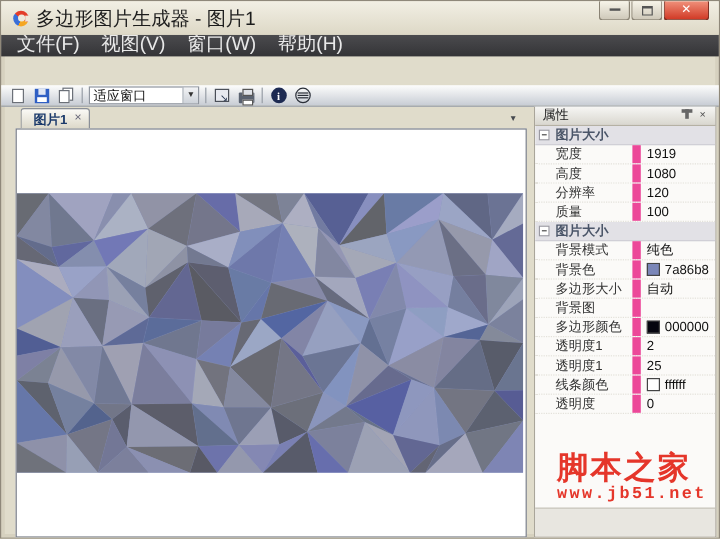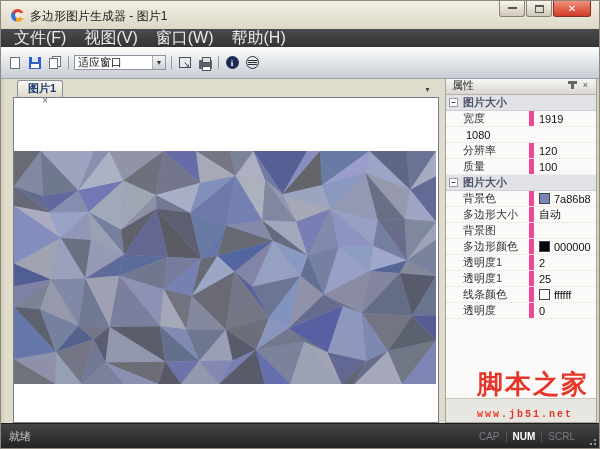--- a/index.html
+++ b/index.html
@@ -4,72 +4,72 @@
 <style>
   * { margin:0; padding:0; box-sizing:border-box; }
   html,body { width:600px; height:449px; background:#e8e4d4; font-family:"Liberation Sans","DejaVu Sans",sans-serif; overflow:hidden; }
   .window { width:600px; height:449px; border:1px solid #8f887a; background:#e0dccb; box-shadow:inset 0 0 0 3px #d6d1bf; position:relative; display:flex; flex-direction:column; }
 
   
   .titlebar { height:28px; background:linear-gradient(#f2efe4,#ddd8c6); display:flex; align-items:center; padding:0 10px; position:relative; }
   .app-icon { width:13px; height:13px; border-radius:50%; background:conic-gradient(#e33d2a 0 120deg,#f5a623 120deg 200deg,#3a6fd8 200deg 310deg,#e33d2a 310deg); position:relative; margin-right:6px; flex:0 0 auto; }
   .app-icon::after { content:""; position:absolute; left:3.5px; top:3.5px; width:6px; height:6px; border-radius:50%; background:#eee9db; }
   .app-icon::before { content:""; position:absolute; right:-1px; top:4px; width:4px; height:5px; background:#eee9db; }
-  .titlebar .title { font-size:12px; color:#1c1c1c; padding-top:2px; }
+  .titlebar .title { font-size:16px; color:#1c1c1c; padding-top:2px; }
   .win-controls { position:absolute; top:0; right:8px; display:flex; }
   .win-btn { width:26px; height:16px; border:1px solid #8a8374; border-top:none; border-radius:0 0 3px 3px; background:linear-gradient(#f7f4e9,#cfc9ba); margin-left:1px; display:flex; align-items:center; justify-content:center; font-size:9px; color:#444; cursor:pointer; }
   .win-btn.close { width:38px; background:linear-gradient(#f0907a,#d13a26); color:#fff; font-weight:bold; font-size:10px; border-color:#7e3024; }
   .glyph-min { width:9px; height:3px; border-bottom:2px solid #555; margin-bottom:3px; }
   .glyph-max { width:9px; height:8px; border:1px solid #555; border-top:2px solid #555; }
 
   
   .menubar { height:18px; background:linear-gradient(#4b4b4e,#343437); display:flex; align-items:center; padding-left:4px; }
   .menu-item { color:#e9e9e9; font-size:16px; padding:0 9px; line-height:18px; cursor:pointer; }
 
   
-  .toolbar { height:32px; background:linear-gradient(#fdfdfc,#c7ccd4); border-bottom:1px solid #9aa0a8; display:flex; align-items:center; padding:0 4px; }
+  .toolbar { height:18px; background:linear-gradient(#fdfdfc,#c7ccd4); border-bottom:1px solid #9aa0a8; display:flex; align-items:center; padding:0 4px;margin-top:24px; }
   .tbtn { width:20px; height:16px; display:flex; align-items:center; justify-content:center; cursor:pointer; }
   .tsep { width:1px; height:13px; background:#979da6; margin:0 3px; }
   .combo { width:92px; height:15px; background:#fff; border:1px solid #8f959e; display:flex; align-items:center; margin:0 2px; cursor:pointer; }
   .combo .val { flex:1; font-size:11px; padding-left:3px; color:#111; white-space:nowrap; }
   .combo .arrow { width:13px; height:100%; background:linear-gradient(#f2f3f5,#cdd2d9); border-left:1px solid #aab0b8; font-size:7px; color:#333; display:flex; align-items:center; justify-content:center; }
 
   
   .content { flex:1; display:flex; padding:0 2px 0 12px; overflow:hidden; }
   .doc-col { width:426px; display:flex; flex-direction:column; }
   .tabstrip { height:18px; display:flex; align-items:flex-end; position:relative; }
-  .tab { height:17px; margin-left:4px; padding:0 6px 0 10px; background:linear-gradient(#fbfaf6,#dcd8c9); border:1px solid #8a8f98; border-bottom:none; border-radius:3px 3px 0 0; display:flex; align-items:center; cursor:pointer;flex-direction:column; }
+  .tab { height:17px; margin-left:4px; padding:0 6px 0 10px; background:linear-gradient(#fbfaf6,#dcd8c9); border:1px solid #8a8f98; border-bottom:none; border-radius:3px 3px 0 0; display:flex; align-items:center; cursor:pointer; }
   .tab .tlabel { font-size:11px; font-weight:bold; color:#1b3a6b; }
   .tab .tclose { margin-left:6px; font-size:10px; color:#667; cursor:pointer; line-height:10px; }
   .tab-dd { position:absolute; right:8px; bottom:4px; font-size:7px; color:#45494f; cursor:pointer; }
   .canvas { flex:1; background:#fff; border:1px solid #787d88; overflow:hidden; }
   .canvas svg { display:block; margin-top:53px; }
 
   .gap-col { flex:1; }
 
   
   .props { width:152px; margin-top:-4px; background:#f7f6f2; border:1px solid #a9a59a; display:flex; flex-direction:column; }
   .props-header { height:19px; background:linear-gradient(#fcfcfb,#d9d7cf); border-bottom:1px solid #b5b1a4; display:flex; align-items:center; padding:0 4px 0 6px; }
   .props-header .ptitle { flex:1; font-size:11px; color:#222; }
   .phbtn { width:13px; height:13px; display:flex; align-items:center; justify-content:center; font-size:9px; color:#555; cursor:pointer; }
   .prop-grid { flex:1; background:#fbfaf8; overflow:hidden; }
   .prow { height:16px; display:flex; align-items:center; font-size:11px; border-bottom:1px dotted #e3e1da; }
   .prow.group { background:#e2e1e6; border-bottom:1px solid #d0cfd6; color:#4a5568; font-weight:bold; }
   .pgutter { width:15px; flex:0 0 auto; display:flex; align-items:center; justify-content:center; }
   .expander { width:9px; height:9px; border:1px solid #9a99a2; background:#fff; font-size:8px; line-height:7px; text-align:center; color:#333; cursor:pointer; }
-  .plabel { width:73px; flex:0 0 auto; color:#333; border-right:5px solid #ec4899; padding-left:2px; white-space:nowrap; overflow:hidden; }
+  .plabel { width:73px; flex:0 0 auto; color:#333; border-right:7px solid #ec4899; padding-left:2px; white-space:nowrap; overflow:hidden; }
   .prow.group .plabel { border-right:none; color:#4a5568; }
   .pvalue { flex:1; padding-left:5px; color:#111; display:flex; align-items:center; white-space:nowrap; overflow:hidden; }
   .swatch { width:11px; height:11px; border:1px solid #444; margin-right:4px; flex:0 0 auto; }
   .props-desc { height:24px; background:#e8e6e0; border-top:1px solid #c9c6bc; }
 
   
   .watermark { position:absolute; right:10px; bottom:28px; z-index:5; pointer-events:none; }
   .wm1 { font-family:"Liberation Serif","DejaVu Serif",serif; font-size:26px; font-weight:bold; color:#e5362a; line-height:26px; letter-spacing:2px; }
-  .wm2 { font-family:"Liberation Mono","DejaVu Sans Mono",monospace; font-size:10px; font-weight:bold; color:#e5362a; letter-spacing:2px; margin-top:11px; }
+  .wm2 { font-family:"Liberation Mono","DejaVu Sans Mono",monospace; font-size:14px; font-weight:bold; color:#e5362a; letter-spacing:2px; margin-top:1px; }
 
   
   .statusbar { height:25px; background:linear-gradient(#454548,#242427); border-top:1px solid #1c1c1e; display:flex; align-items:center; padding:0 4px 0 8px; position:relative; }
   .status-text { flex:1; font-size:11px; color:#c8c8c8; }
   .locks { display:flex; align-items:center; margin-right:14px; }
   .lock { font-size:10px; color:#7d7d80; padding:0 6px; border-left:1px solid #555558; }
   .lock:first-child { border-left:none; }
   .lock.active { color:#ffffff; font-weight:bold; }
   .grip { position:absolute; right:2px; bottom:2px; width:10px; height:10px;
     background:
@@ -360,20 +360,21 @@
           </div>
           <div class="prow">
             <span class="pgutter"></span>
             <span class="plabel">宽度</span>
             <span class="pvalue">
               <span>1919</span>
             </span>
           </div>
           <div class="prow">
             <span class="pgutter"></span>
+            <span class="plabel">高度</span>
             <span class="pvalue">
               <span>1080</span>
             </span>
           </div>
           <div class="prow">
             <span class="pgutter"></span>
             <span class="plabel">分辨率</span>
             <span class="pvalue">
               <span>120</span>
             </span>
@@ -386,20 +387,27 @@
             </span>
           </div>
           <div class="prow group">
             <span class="pgutter">
               <span class="expander">−</span>
             </span>
             <span class="plabel">图片大小</span>
           </div>
           <div class="prow">
             <span class="pgutter"></span>
+            <span class="plabel">背景模式</span>
+            <span class="pvalue">
+              <span>纯色</span>
+            </span>
+          </div>
+          <div class="prow">
+            <span class="pgutter"></span>
             <span class="plabel">背景色</span>
             <span class="pvalue">
               <span class="swatch" style="background: rgb(122, 134, 184);"></span>
               <span>7a86b8</span>
             </span>
           </div>
           <div class="prow">
             <span class="pgutter"></span>
             <span class="plabel">多边形大小</span>
             <span class="pvalue">
@@ -453,23 +461,14 @@
         </div>
       <div class="props-desc"></div>
     </div>
 
     <div class="watermark">
       <div class="wm1">脚本之家</div>
       <div class="wm2">www.jb51.net</div>
     </div>
   </div>
 
-  <div class="statusbar">
-    <span class="status-text">就绪</span>
-    <div class="locks" id="locks">
-        <span class="lock">CAP</span>
-        <span class="lock active">NUM</span>
-        <span class="lock">SCRL</span>
-      </div>
-    <div class="grip"></div>
-  </div>
 
 </div>
 
 </body></html>

